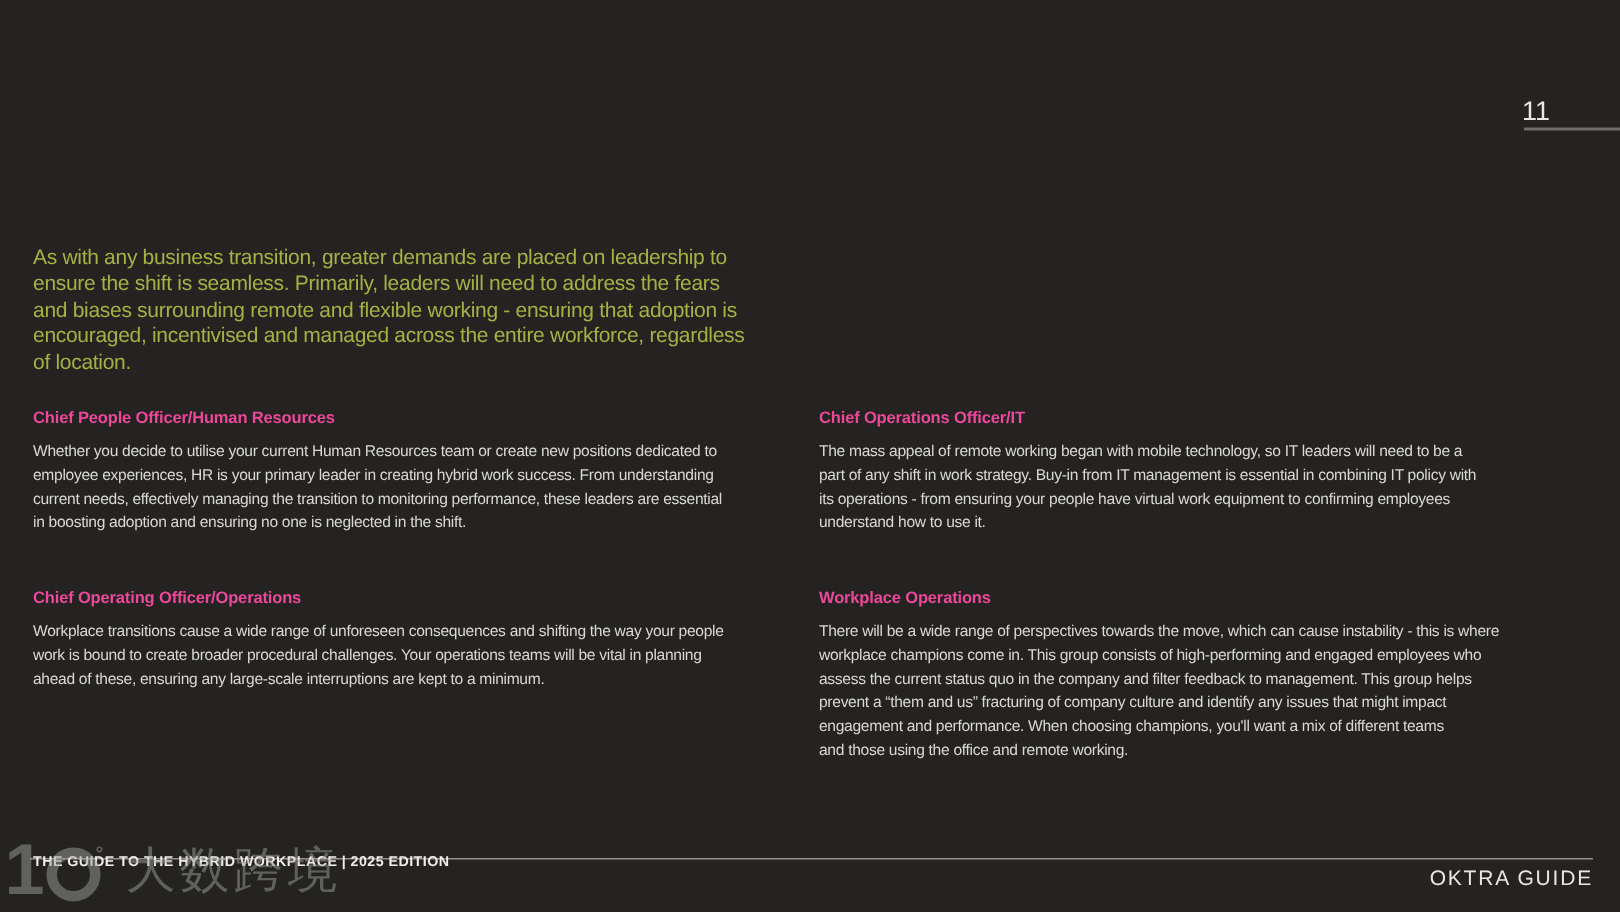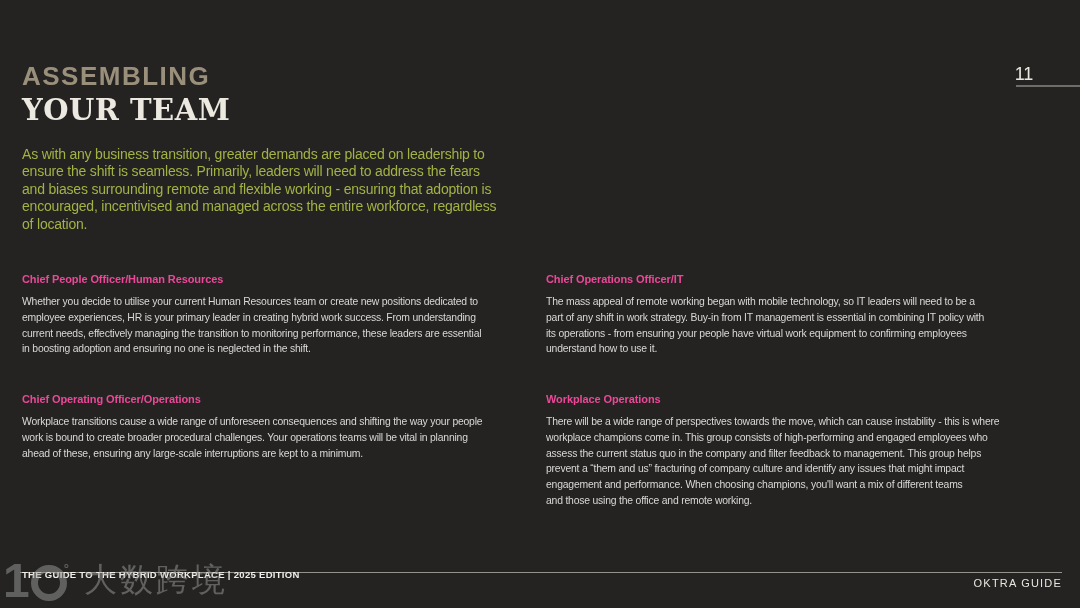--- a/index.html
+++ b/index.html
@@ -11,62 +11,58 @@
   .pageno{position:absolute;top:64px;left:1010px;width:28px;text-align:center;
     color:#eae8e1;font-size:18px;font-weight:normal;}
   .pageno-rule{position:absolute;top:85px;left:1016px;right:0;height:2px;background:#6f6d68;}
   
   .title{position:absolute;left:22px;top:59px;}
   .title-line1{font-size:26px;font-weight:bold;letter-spacing:1.5px;color:#9a8f7b;
     line-height:34px;margin:0;}
   .title-line2{font-family:"DejaVu Serif",serif;font-size:29px;font-weight:bold;
     letter-spacing:0.5px;color:#ece9e1;line-height:35px;margin:0;}
   
-  .intro{position:absolute;left:22px;top:146px;width:560px;
+  .intro{position:absolute;left:22px;top:163px;width:560px;
     font-size:14px;letter-spacing:-0.2px;line-height:17.4px;color:#a4b243;
     white-space:pre-line;}
   
   .col{position:absolute;top:273px;}
   .col-left{left:22px;width:530px;}
   .col-right{left:546px;width:534px;}
   .section{position:absolute;left:0;right:0;}
   .section-top{top:0;}
   .section-bottom{top:120px;}
   .section h3{margin:0 0 9px 0;font-size:11px;font-weight:bold;color:#ec4899;
     letter-spacing:-0.1px;}
   .section .body{font-size:10.4px;letter-spacing:-0.2px;line-height:15.8px;
     color:#d9d8d5;white-space:pre-line;}
   
   .footer-rule{position:absolute;top:572px;left:20px;right:18px;height:1px;background:#94928c;}
   .footer-left{position:absolute;left:22px;top:569px;font-size:9.5px;font-weight:bold;
     letter-spacing:0.3px;color:#f0eee7;}
-  .footer-right{position:absolute;right:18px;top:577px;font-size:11px;
+  .footer-right{position:absolute;right:18px;top:577px;font-size:14px;
     letter-spacing:1.2px;color:#e8e6df;}
   
   .watermark{position:absolute;left:3px;top:558px;display:flex;align-items:center;
     color:#9d9d9d;opacity:0.5;z-index:5;pointer-events:none;}
   .wm-one{font-size:48px;font-weight:bold;line-height:44px;}
   .wm-ring{display:inline-block;width:22px;height:22px;border:7px solid currentColor;
     border-radius:50%;margin-left:1px;position:relative;top:2px;}
   .wm-deg{font-size:13px;position:relative;top:-12px;left:-3px;font-weight:bold;}
   .wm-text{font-size:33px;font-weight:normal;letter-spacing:3px;margin-left:12px;
     font-family:"DejaVu Sans",sans-serif;text-align:right;}
 </style>
 </head>
 <body>
 
 <div class="page">
 
   <div class="pageno">11</div>
   <div class="pageno-rule"></div>
 
-  <div class="title">
-    <div class="title-line1">ASSEMBLING</div>
-    <div class="title-line2">YOUR TEAM</div>
-  </div>
 
   <div class="intro">As with any business transition, greater demands are placed on leadership to
 ensure the shift is seamless. Primarily, leaders will need to address the fears
 and biases surrounding remote and flexible working - ensuring that adoption is
 encouraged, incentivised and managed across the entire workforce, regardless
 of location.</div>
 
   <div class="col col-left">
     <div class="section section-top">
       <h3>Chief People Officer/Human Resources</h3>

